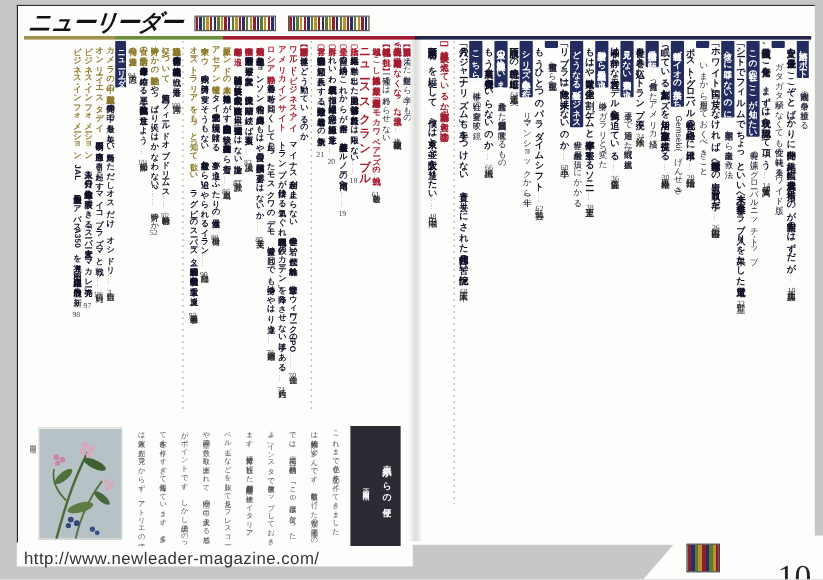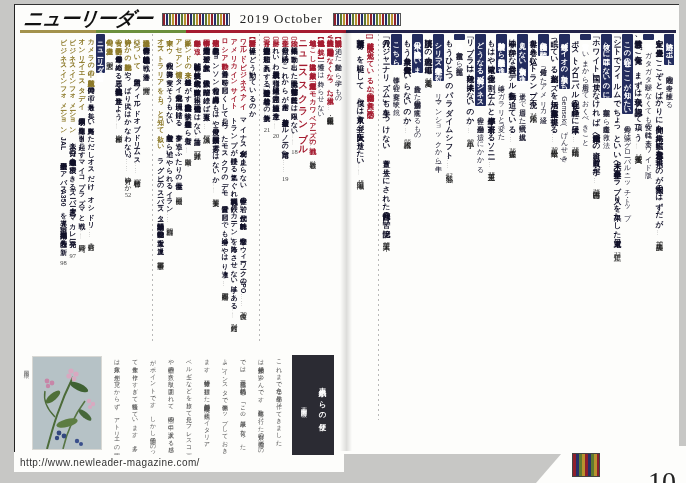--- a/index.html
+++ b/index.html
@@ -47,21 +47,21 @@
   #artist-caption{position:absolute;left:24px;top:366px;writing-mode:vertical-rl;
      font-size:5.5px;color:#777;letter-spacing:1px;}
   #painting{position:absolute;left:33px;top:357px;width:68px;height:92px;
      box-shadow:0 0 0 1px #d8d8d4;}
   #covernote{position:absolute;left:110px;top:355px;width:224px;height:100px;
      writing-mode:vertical-rl;text-orientation:mixed;overflow:hidden;}
   .cn-box{background:#2b2b33;color:#fff;padding:10px 3px;margin-left:4px;text-align:center;}
   .cn-title{font-size:7.5px;font-weight:bold;letter-spacing:2px;}
   .cn-artist{font-size:6px;letter-spacing:1px;}
   .cn-body{font-size:6px;line-height:7.4px;color:#555;letter-spacing:.3px;}
-  #url{position:absolute;left:20px;top:457px;font-size:10px;color:#333;letter-spacing:.4px;
+  #url{position:absolute;left:20px;top:457px;font-size:14px;color:#333;letter-spacing:.4px;
        text-decoration:none;}
   
   #notch{position:absolute;right:0;bottom:0;width:150px;height:37px;background:#fdfdfb;
      clip-path:polygon(32px 0,100% 0,100% 100%,0 100%);display:flex;align-items:center;
      justify-content:flex-end;gap:6px;padding-right:10px;box-sizing:border-box;}
   #corner-stripes{width:26px;height:22px;border:1px solid #444;
      background:repeating-linear-gradient(to right,#8f1f2c 0 3px,#253069 3px 6px,#5f7a2e 6px 9px,#b8922e 9px 12px);}
   #corner-date{display:flex;align-items:flex-end;gap:3px;font-family:Liberation Serif, serif;color:#222;}
   #corner-ym{display:flex;flex-direction:column;align-items:flex-end;line-height:10px;}
   #c-year{font-size:9px;}
@@ -70,21 +70,20 @@
 </style>
 </head>
 <body>
 
 <div id="page"></div>
 <div id="page-ext"></div>
 
 <div id="hdr">
   <span id="logo">ニューリーダー</span>
   <span class="stripes"></span>
-  <span id="issue">2019 October</span>
   <span class="stripes"></span>
 </div>
 <div id="rule"></div>
 
 <div id="pageL" class="vpage">
     <div class="art"><span class="lbl red">【温故知新】</span><span class="kick">　消えた対立軸から学ぶもの</span><br><span class="ttl tred">「義理人情vs恩讐勘定」通用しなくなった日本流?</span><span class="dots">……</span><span class="au">中原英臣・佐川峻</span><span class="pg">44</span></div>
     <div class="art"><span class="lbl red">【地域活性化に挑む】</span><span class="kick">　一過性では終わらせない</span><br><span class="ttl tred">地域おこし協力隊は起業家!　北海道下川町「シモカワベアーズ」の挑戦</span><span class="dots">……</span><span class="au">新谷敬</span><span class="pg">61</span></div>
     <div class="art"><span class="lbl hdr">ニューススクランブル</span></div>
     <div class="art"><span class="lbl red">〔政治〕</span><span class="ttl">　再結集に動き出した旧民主党　首相補佐官が枝野氏とは限らない</span><span class="dots">……</span><span class="pg">18</span></div>
     <div class="art"><span class="lbl red">〔企業〕</span><span class="ttl">　日産の内紛はこれからが本番だ　若手抜擢組とルノーの軍門へ?</span><span class="dots">……</span><span class="pg">19</span></div>

